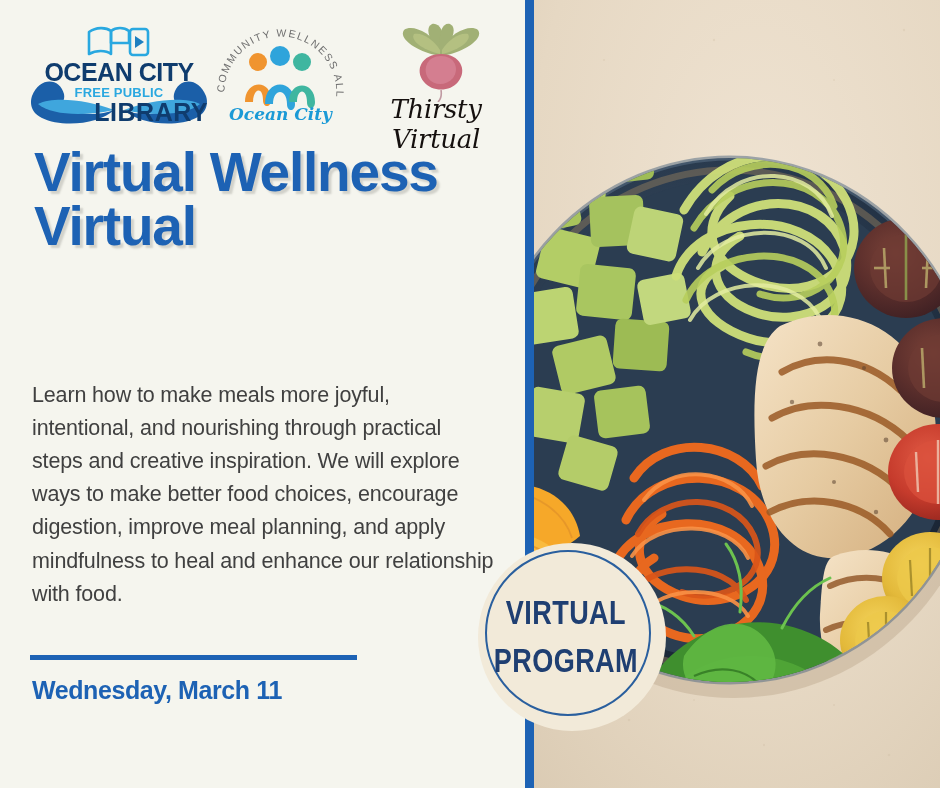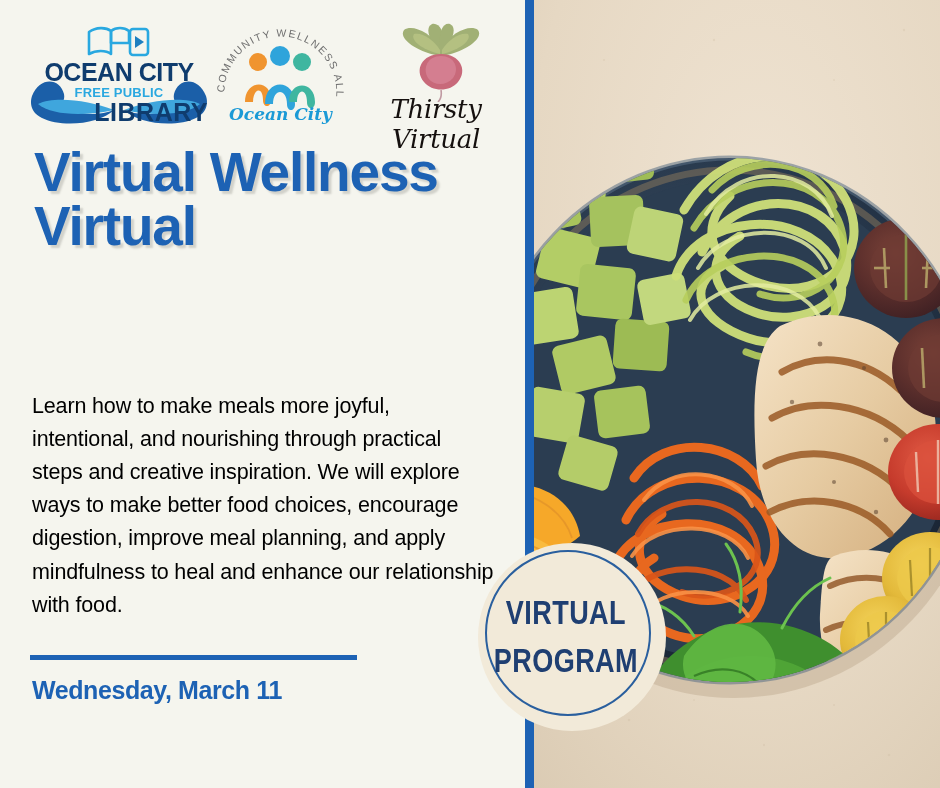--- a/index.html
+++ b/index.html
@@ -152,25 +152,25 @@
     line-height: 1.18;
     color: #111111;
     letter-spacing: -0.5px;
     text-shadow: 2px 2px 2px rgba(120,120,110,0.25);
   }
 
   
   .body-copy {
     position: absolute;
     left: 24px;
-    top: 390px;
+    top: 379px;
     width: 462px;
     font-size: 21.5px;
     line-height: 1.54;
-    color: #000000;
+    color: #404040;
     letter-spacing: -0.15px;
   }
 
   
   .rule {
     position: absolute;
     left: 22px;
     top: 655px;
     width: 327px;
     height: 5px;

